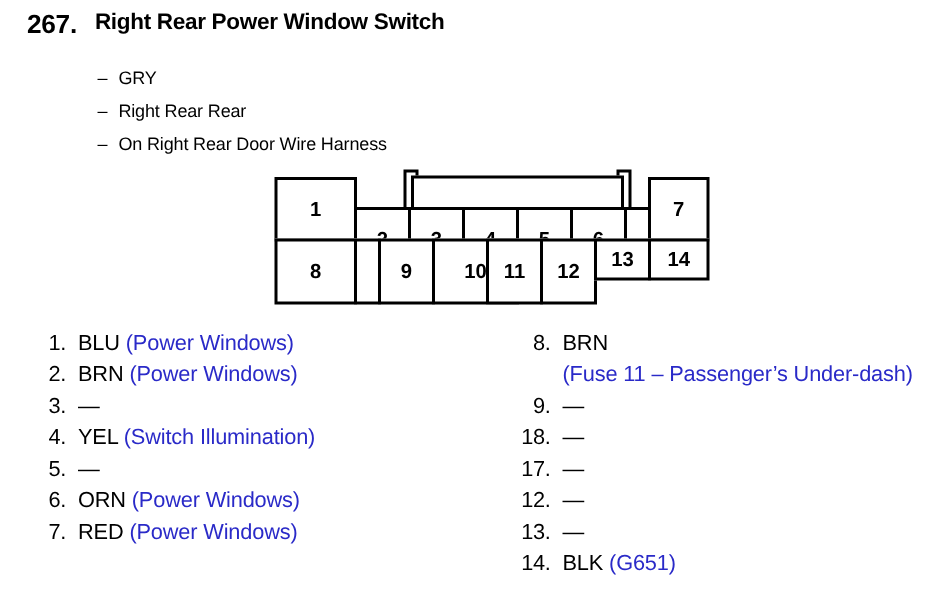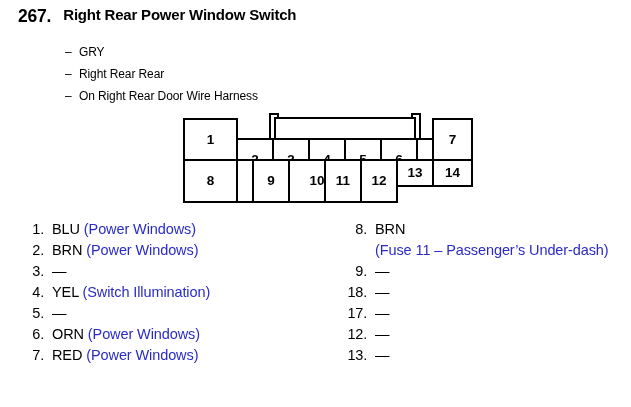--- a/index.html
+++ b/index.html
@@ -185,13 +185,14 @@
   </div>
 
 <div class="pin-list" id="pin-list-right">
     <div class="pin-row"><span class="pin-num">8.</span><span class="pin-body"><span class="wire">BRN</span></span></div>
     <div class="cont-line">(Fuse 11 – Passenger’s Under-dash)</div>
     <div class="pin-row"><span class="pin-num">9.</span><span class="pin-body"><span class="dashcell">—</span></span></div>
     <div class="pin-row"><span class="pin-num">18.</span><span class="pin-body"><span class="dashcell">—</span></span></div>
     <div class="pin-row"><span class="pin-num">17.</span><span class="pin-body"><span class="dashcell">—</span></span></div>
     <div class="pin-row"><span class="pin-num">12.</span><span class="pin-body"><span class="dashcell">—</span></span></div>
     <div class="pin-row"><span class="pin-num">13.</span><span class="pin-body"><span class="dashcell">—</span></span></div>
+    <div class="pin-row"><span class="pin-num">14.</span><span class="pin-body"><span class="wire">BLK</span><span class="note"> (G651)</span></span></div>
   </div>
 
 </body></html>

